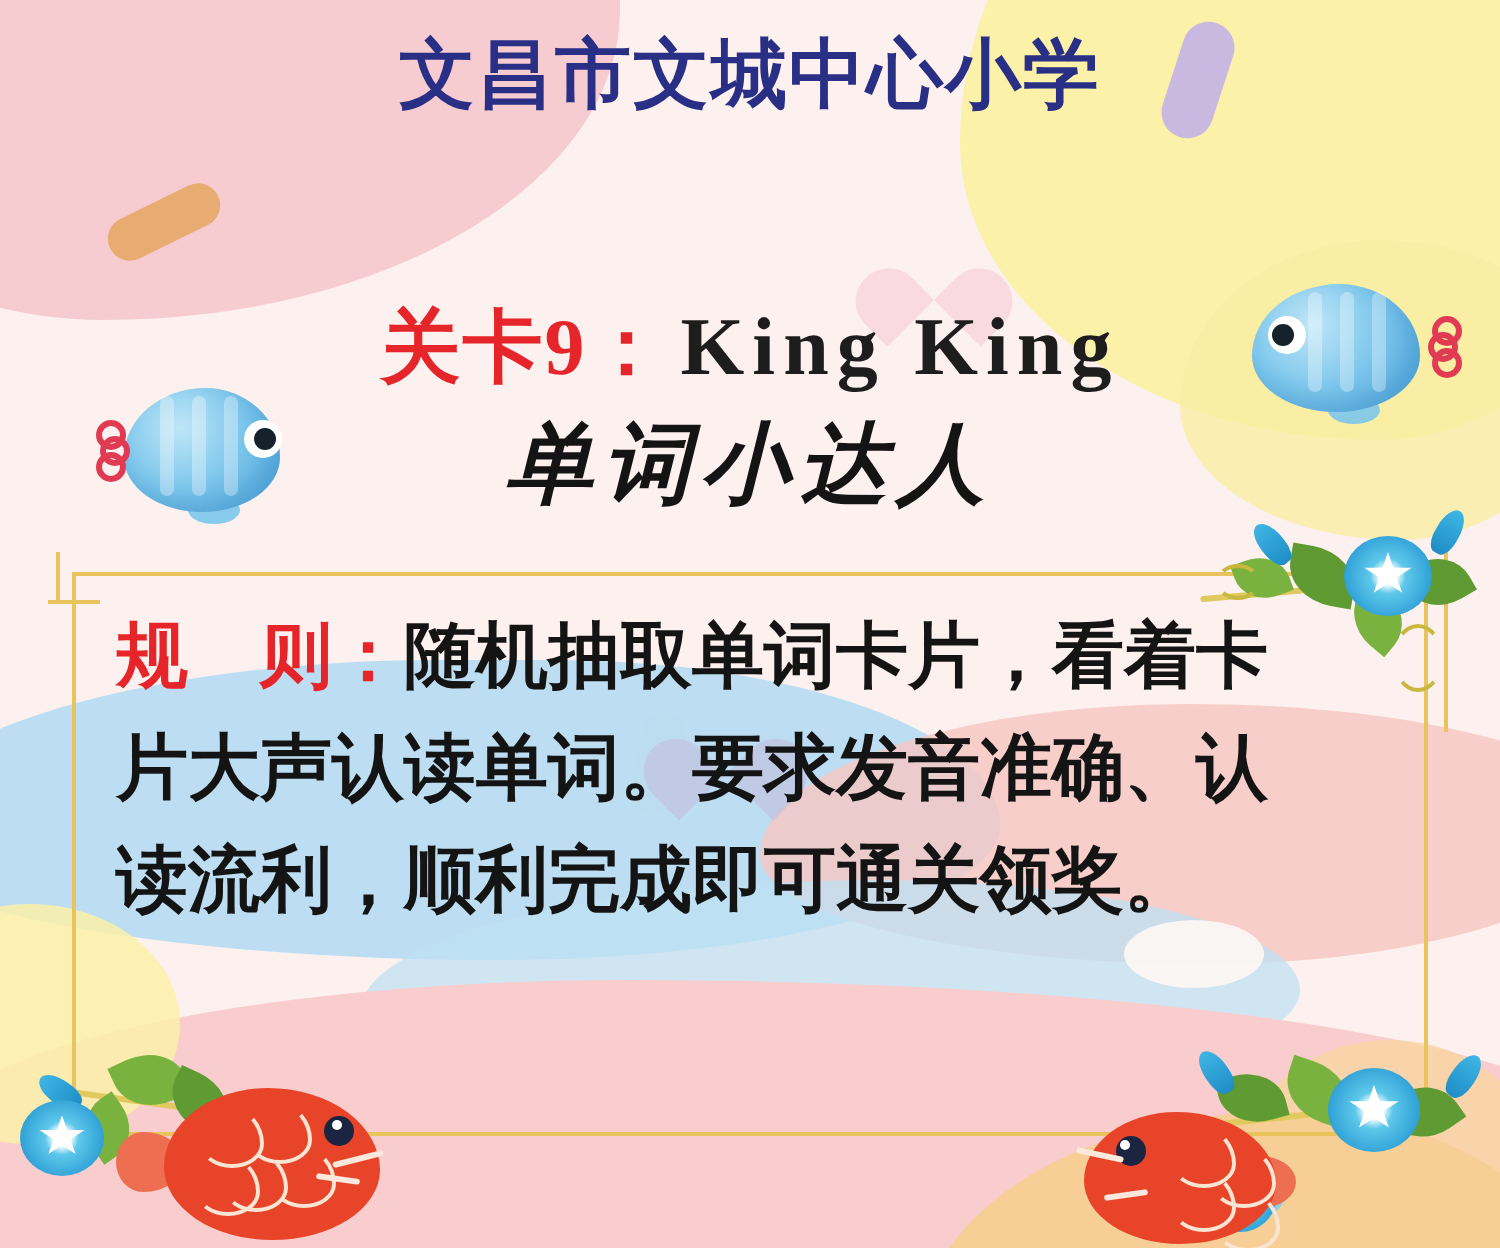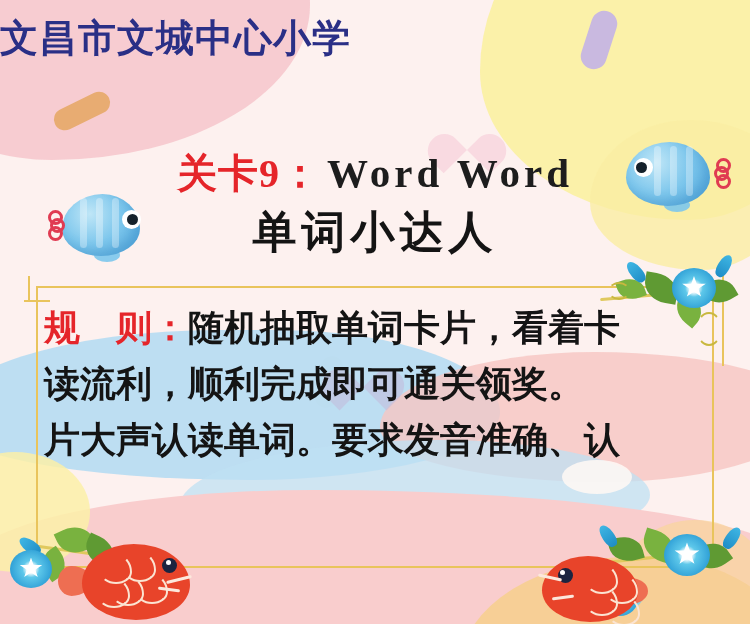--- a/index.html
+++ b/index.html
@@ -128,21 +128,21 @@
   }
   .frame-tick{
     position:absolute;background:#e9c45c;
   }
   .tick-v{left:28px;top:276px;width:2px;height:24px;}
   .tick-h{left:24px;top:300px;width:26px;height:2px;}
   .tick-v-r{right:26px;top:276px;width:2px;height:90px;}
 
   
   .title-block{
-    position:absolute;left:0;right:0;top:16px;
+    position:absolute;left:0;right:0;top:16px;text-align:center;
   }
   .school-title{
     font-family:"Liberation Sans", sans-serif;
     font-weight:bold;
     font-size:38px;
     line-height:1.18;
     color:#2a2f86;
     letter-spacing:1px;
     margin:0;
     white-space:nowrap;
@@ -168,26 +168,27 @@
   }
   .subtitle-line{
     position:absolute;left:0;right:0;top:203px;text-align:center;
   }
   .subtitle{
     font-family:"Liberation Serif", serif;
     font-weight:bold;
     font-size:44px;
     color:#141414;
     letter-spacing:5px;
+    font-style:italic;
   }
 
   
   .body-text{
     position:absolute;
-    left:44px;right:58px;top:300px;
+    left:58px;right:58px;top:300px;
   }
   .rule-line{
     font-family:"Liberation Sans", sans-serif;
     font-weight:bold;
     font-size:36px;
     line-height:56px;
     color:#141414;
     letter-spacing:0px;
     white-space:nowrap;
   }
@@ -343,33 +344,33 @@
   <div class="frame"></div>
   <div class="frame-tick tick-v"></div>
   <div class="frame-tick tick-h"></div>
   <div class="frame-tick tick-v-r"></div>
 
   <div class="title-block">
     <div class="school-title">文昌市文城中心小学</div>
   </div>
 
   <div class="stage-line">
-    <span class="stage-cn">关卡9：</span><span class="stage-en">Word Word</span>
+    <span class="stage-cn">关卡9：</span><span class="stage-en">King King</span>
   </div>
 
   <div class="subtitle-line">
     <span class="subtitle">单词小达人</span>
   </div>
 
   <div class="body-text">
     <div class="rule-line">
       <span class="label-red">规　则：</span><span>随机抽取单词卡片，看着卡</span>
     </div>
+    <div class="rule-line">片大声认读单词。要求发音准确、认</div>
     <div class="rule-line">读流利，顺利完成即可通关领奖。</div>
-    <div class="rule-line">片大声认读单词。要求发音准确、认</div>
   </div>
 
   <div class="vine" style="left:600px;top:250px;width:150px;height:110px;">
     <div class="vine-stem" style="left:0px;top:44px;width:96px;transform:rotate(-5deg);"></div>
     <div class="leaf" style="left:18px;top:28px;width:26px;height:22px;transform:rotate(-20deg);"></div>
     <div class="leaf leaf-dark" style="left:44px;top:24px;width:34px;height:28px;transform:rotate(10deg);"></div>
     <div class="leaf" style="left:74px;top:46px;width:30px;height:26px;transform:rotate(40deg);"></div>
     <div class="leaf leaf-dark" style="left:104px;top:28px;width:30px;height:26px;transform:rotate(-30deg);"></div>
     <div class="bud" style="left:30px;top:10px;transform:rotate(-40deg);"></div>
     <div class="bud" style="left:118px;top:4px;transform:rotate(30deg);"></div>

